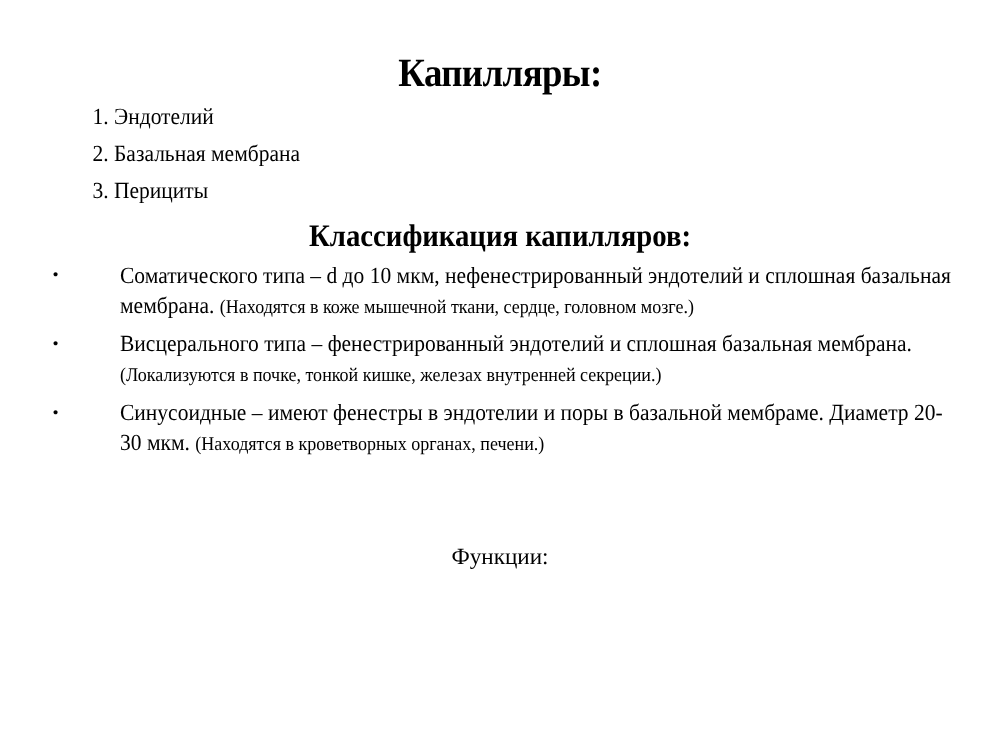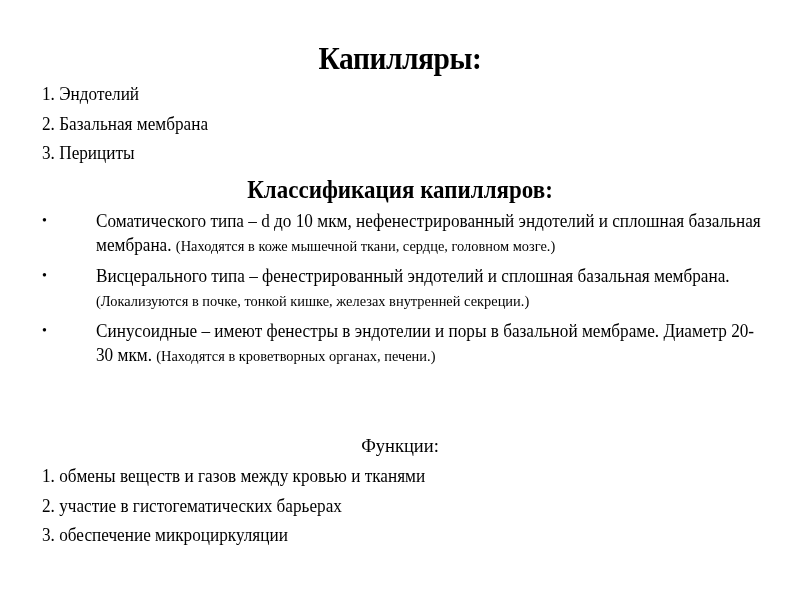--- a/index.html
+++ b/index.html
@@ -38,21 +38,21 @@
       list-style: none;
       font-size: 18.5px;
     }
     .list-plain li {
       height: 29.5px;
       line-height: 29.5px;
       white-space: nowrap;
       transform-origin: left center;
       transform: scaleX(0.93);
     }
-    .structure { top: 80px; }
+    .structure { top: 80px; margin-left: 32px; }
     .functions { top: 462px; }
     .subtitle {
       position: absolute;
       left: 0; top: 172px;
       width: 800px;
       text-align: center;
       font-weight: bold;
       font-size: 25px;
       line-height: 36px;
       transform: scaleX(0.92);
@@ -123,19 +123,14 @@
       <span class="bullet-text"><span>Висцерального типа – фенестрированный эндотелий и сплошная базальная мембрана.</span> <span class="bullet-note">(Локализуются в почке, тонкой кишке, железах внутренней секреции.)</span></span>
     </li>
     <li>
       <span class="bullet-dot">•</span>
       <span class="bullet-text"><span>Синусоидные – имеют фенестры в эндотелии и поры в базальной мембраме. Диаметр 20-30 мкм.</span> <span class="bullet-note">(Находятся в кроветворных органах, печени.)</span></span>
     </li>
   </ul>
 
   <div class="functions-heading">Функции:</div>
 
-  <ul class="list-plain functions">
-    <li>1. обмены веществ и газов между кровью и тканями</li>
-    <li>2. участие в гистогематических барьерах</li>
-    <li>3. обеспечение микроциркуляции</li>
-  </ul>
 
 </div>
 
 </body></html>

